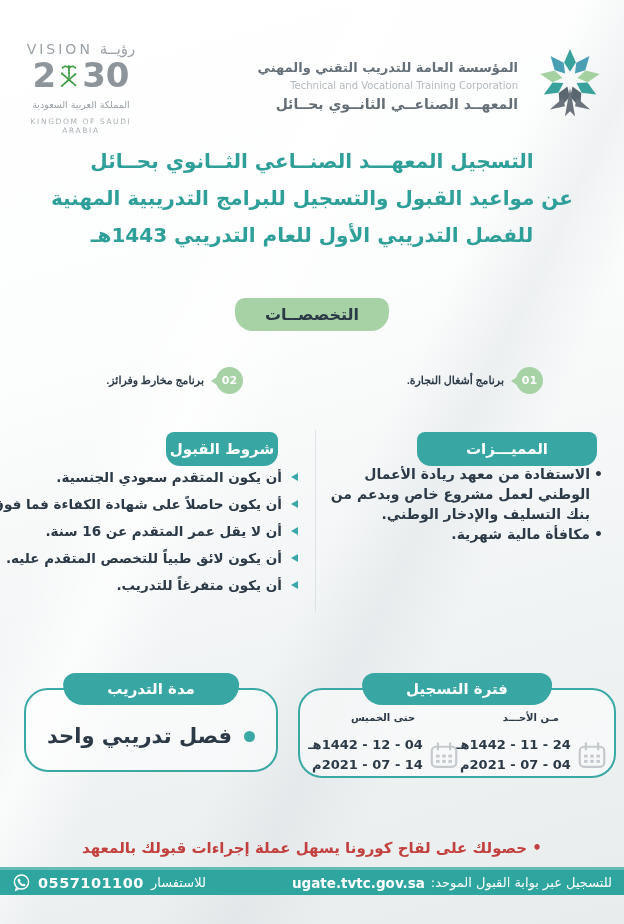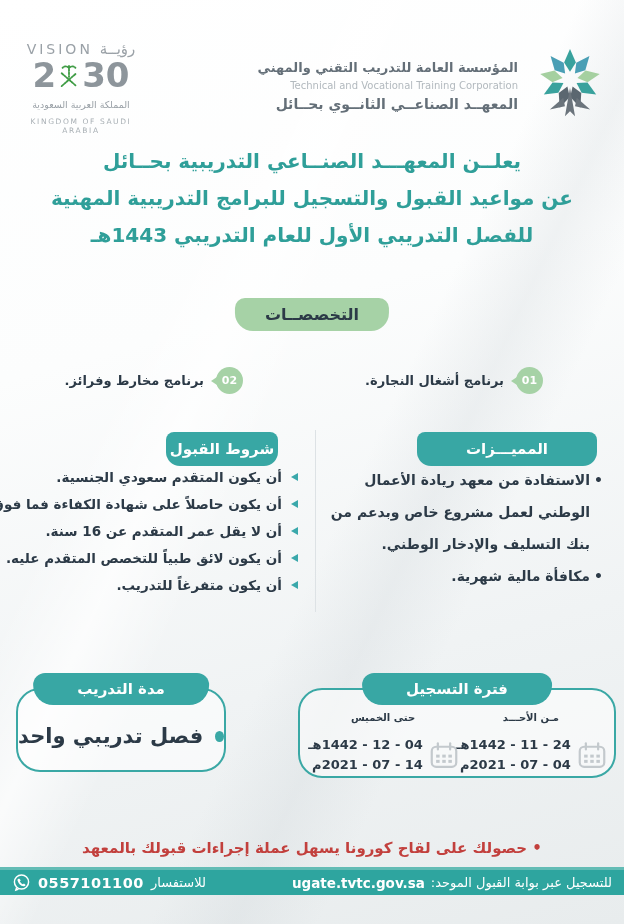--- a/index.html
+++ b/index.html
@@ -46,50 +46,50 @@
                align-items:center; gap:12px; white-space:nowrap; }
   .spec-item-1 { right:81px; }
   .spec-item-2 { right:381px; }
   .num-badge { position:relative; width:27px; height:27px; border-radius:50%;
                background:#a6d2a6; color:#ffffff; font-size:11px; font-weight:bold;
                display:flex; align-items:center; justify-content:center; }
   .num-badge::after { content:""; position:absolute; left:-5px; top:50%;
                transform:translateY(-50%); width:0; height:0;
                border-top:4px solid transparent; border-bottom:4px solid transparent;
                border-right:6px solid #a6d2a6; }
-  .spec-label { font-size:13px; font-weight:bold; color:#2c3a47; }
+  .spec-label { font-size:11px; font-weight:bold; color:#2c3a47;font-family:Liberation Serif, serif; }
 
   
   .section-btn { position:absolute; top:432px; height:34px; background:#38a7a4;
                  color:#fff; font-weight:bold; font-size:15px; display:flex;
                  align-items:center; justify-content:center;
                  border-radius:8px 8px 14px 14px; white-space:nowrap;margin-left:12px; }
   .features-btn { left:405px; width:180px; }
   .conditions-btn { left:154px; width:112px; }
   .col-divider { position:absolute; left:315px; top:430px; width:1px; height:182px;
                  background:#dde2e5; }
 
   .features-list { position:absolute; top:464px; right:21px; width:288px;
                    direction:rtl; color:#2c3a47;
-                   font-weight:bold; font-size:14px; line-height:32px; }
+                   font-weight:bold; font-size:14px; line-height:20px; }
   .feat-item { position:relative; padding-right:13px; }
   .feat-item::before { content:"•"; position:absolute; right:0; top:0; color:#2c3a47; }
 
   .conditions-list { position:absolute; top:469px; right:326px; direction:rtl; }
   .cond-item { display:flex; direction:rtl; align-items:center; gap:9px;
                margin-bottom:11px; white-space:nowrap;
                font-size:13.5px; font-weight:bold; color:#2c3a47; }
   .tri-marker { width:0; height:0; flex:0 0 auto;
                 border-top:4.5px solid transparent; border-bottom:4.5px solid transparent;
                 border-right:7px solid #3aa8ab; }
 
   
   .info-box { position:absolute; border:2px solid #3aa8a5; border-radius:24px;
               background:rgba(255,255,255,.55); }
-  .duration-box { left:16px; top:688px; width:210px; height:84px; }
+  .duration-box { left:24px; top:688px; width:254px; height:84px; }
   .registration-box { left:298px; top:688px; width:318px; height:90px; }
   .box-pill { position:absolute; top:-17px; left:50%; transform:translateX(-50%);
               background:#38a7a4; color:#fff; font-weight:bold; font-size:15px;
               padding:7px 44px; border-radius:12px 12px 20px 20px; white-space:nowrap; }
   .duration-content { height:100%; display:flex; direction:rtl; align-items:center;
                       justify-content:center; gap:12px; padding-top:12px; }
   .dot-marker { width:11px; height:11px; border-radius:50%; background:#3aa8a5; }
   .duration-value { font-size:21px; font-weight:bold; color:#2c3a47; white-space:nowrap; }
 
   .reg-content { display:flex; direction:rtl; justify-content:space-between;
@@ -180,21 +180,21 @@
             <path d="M0,-36 L7,-20 L0,-9 L-7,-20 Z" fill="#5b6770"></path>
           </g>
       </g>
       <path d="M50,54 L44,88 L50,82 L56,88 Z" fill="#6b747c"></path>
       <path d="M42,66 L26,80 L44,76 Z" fill="#6b747c"></path>
       <path d="M58,66 L74,80 L56,76 Z" fill="#6b747c"></path>
     </svg>
   </div>
 
   <div class="title">
-    <div>يعلــن المعهـــد الصنــاعي التدريبية بحــائل</div>
+    <div>التسجيل المعهـــد الصنــاعي الثــانوي بحــائل</div>
     <div>عن مواعيد القبول والتسجيل للبرامج التدريبية المهنية</div>
     <div>للفصل التدريبي الأول للعام التدريبي 1443هـ</div>
   </div>
 
   <div class="spec-heading">التخصصــات</div>
 
   <div class="spec-item spec-item-1">
     <span class="num-badge">01</span>
     <span class="spec-label">برنامج أشغال النجارة.</span>
   </div>

